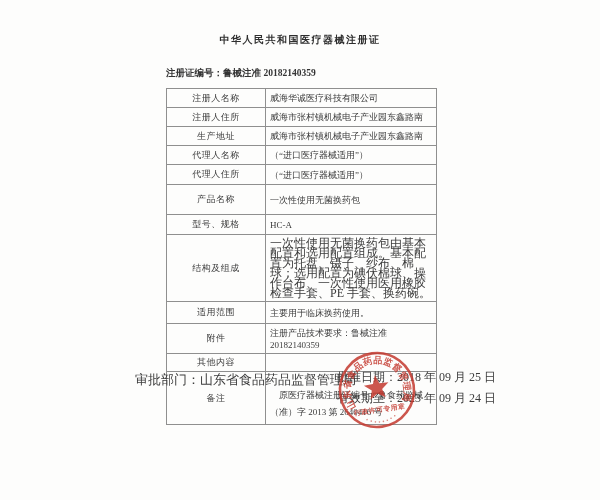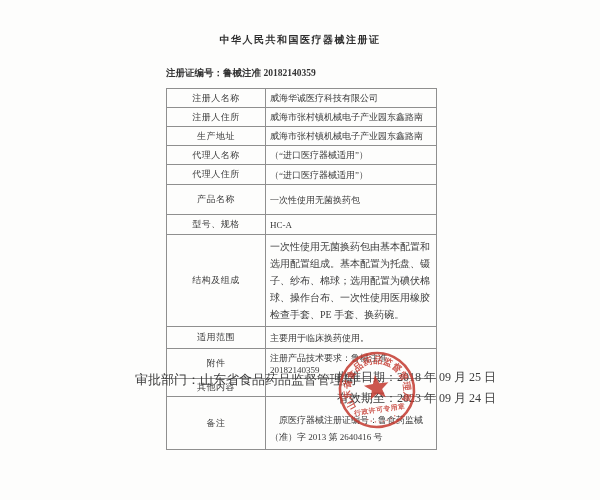--- a/index.html
+++ b/index.html
@@ -21,21 +21,21 @@
     border-collapse:collapse;table-layout:fixed;
   }
   table.cert td{
     border:1px solid #8f8f8f;font-size:9px;color:#3b3b3b;
     vertical-align:middle;padding:1px 4px;
   }
   td.lbl{width:90px;text-align:center;letter-spacing:0.5px;}
   td.val{text-align:left;padding-left:7px;line-height:12px;margin-top:44px;}
   tr.h19{height:19px}tr.h20{height:20px}tr.h21{height:30px}
   tr.h22{height:22px}tr.h18{height:18px}
-  tr.tall td.val{font-size:10px;line-height:17px;padding-top:3px;padding-bottom:3px;}
+  tr.tall td.val{font-size:12px;line-height:10px;padding-top:3px;padding-bottom:3px;}
   tr.tall{height:48px;}
   tr.note td.val{line-height:17px;padding-top:15px;padding-bottom:3px;text-indent:9px;}
   tr.note{height:37px;}
   .footer-dept{position:absolute;top:371px;left:135px;font-size:13px;color:#3c3c3c;}
   .footer-dates{position:absolute;top:369px;left:337px;font-size:12px;color:#3c3c3c;}
   .footer-dates .line{display:block;margin-bottom:4px;}
   .stamp{
     position:absolute;left:325px;top:338px;width:104px;height:104px;
     transform:rotate(-8deg);opacity:0.85;pointer-events:none;
   }

